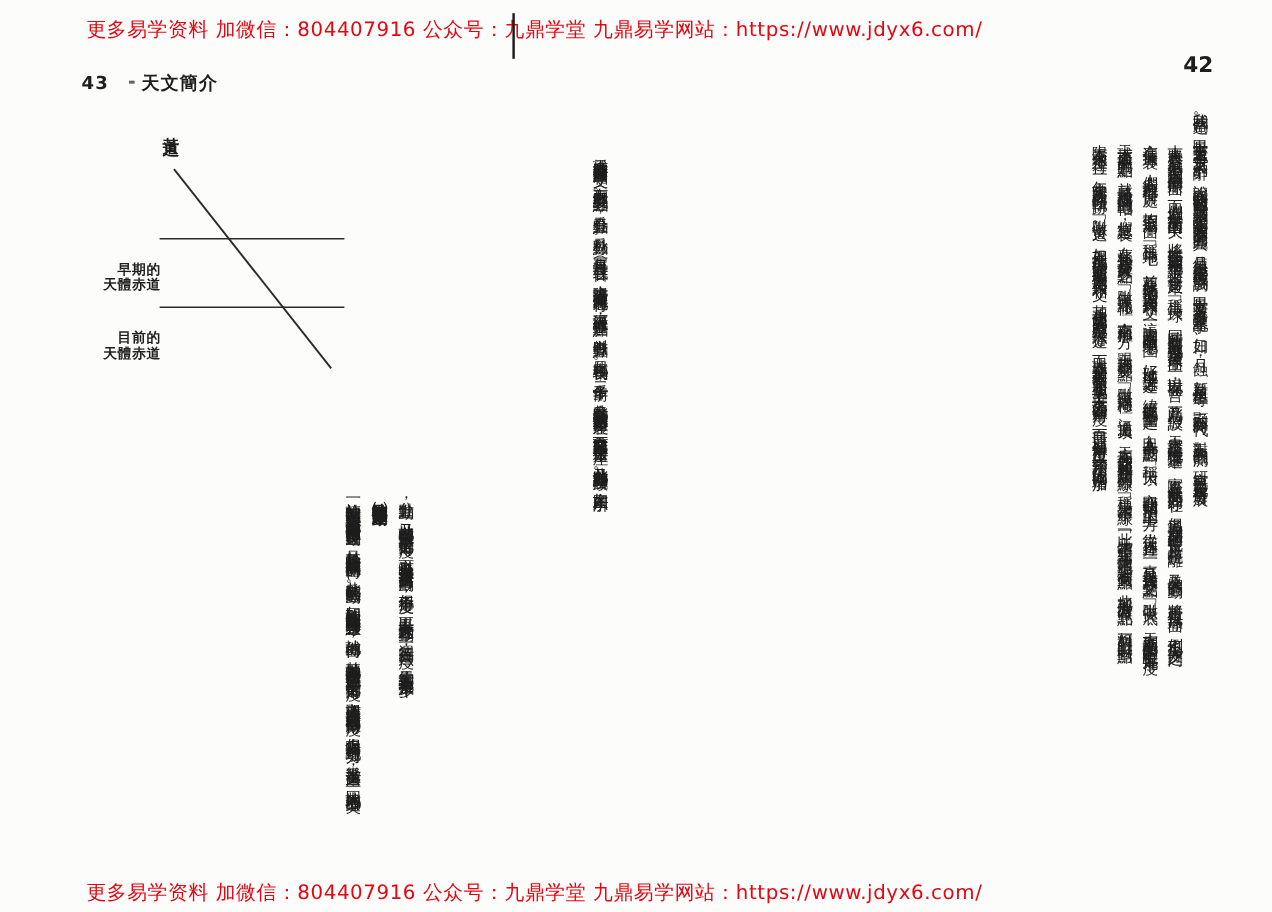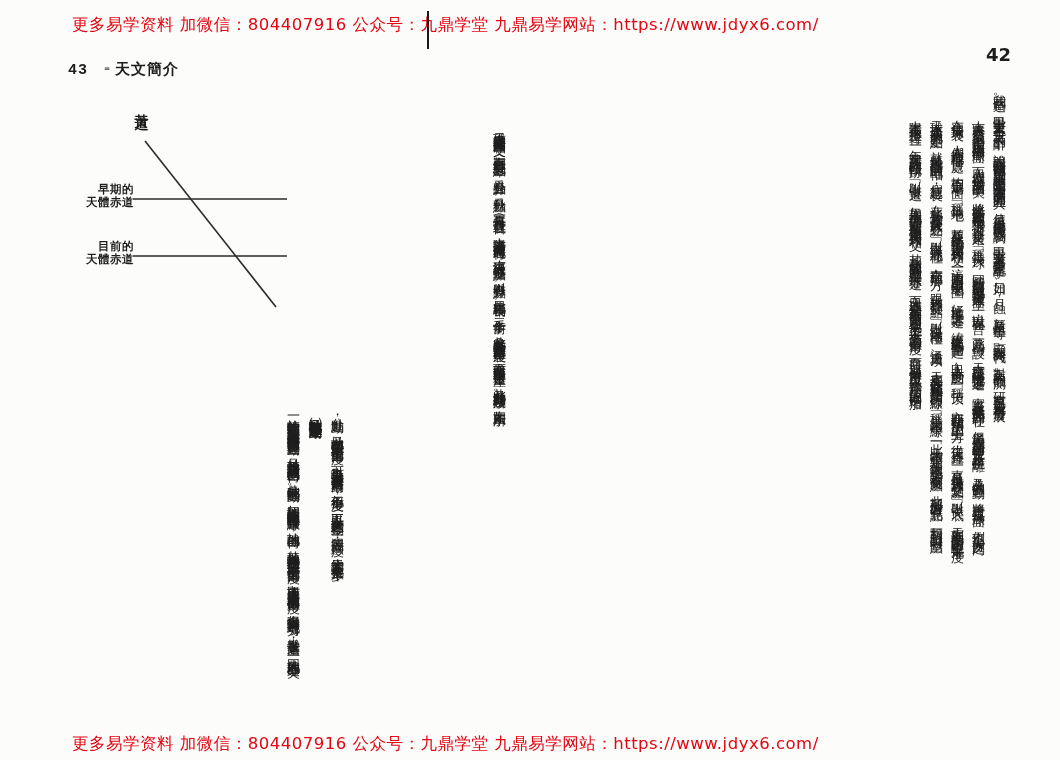--- a/index.html
+++ b/index.html
@@ -11,21 +11,21 @@
   }
   
   .watermark{
     position:absolute;left:72px;white-space:nowrap;
     font-size:16.5px;letter-spacing:0.5px;font-weight:500;
   }
   .wm-top{top:14px;}
   .wm-bottom{top:733px;}
   .artifact-line{position:absolute;left:427px;top:11px;width:2px;height:38px;background:#1a1a1a;}
   
-  .hdr-left{position:absolute;left:68px;top:60px;font-size:15px;font-weight:700;letter-spacing:1px;font-family:Liberation Mono, monospace;}
+  .hdr-left{position:absolute;left:68px;top:60px;font-size:15px;font-weight:700;letter-spacing:1px;}
   .hdr-left .num{margin-right:14px;}
   .hdr-mark{font-size:11px;font-weight:700;color:#333;margin-right:1px;vertical-align:2px;}
   .pagenum-right{position:absolute;left:986px;top:44px;font-size:18px;font-weight:700;}
   
   .vtext{
     position:absolute;
     writing-mode:vertical-rl;
     text-orientation:mixed;
     text-align:left;
   }
@@ -38,21 +38,21 @@
   
   .diagram{position:absolute;left:70px;top:95px;width:232px;height:220px;}
   .diagram svg{position:absolute;left:0;top:0;}
   .lbl-ecliptic{
     position:absolute;left:63px;top:8px;
     writing-mode:vertical-rl;text-orientation:upright;
     font-size:14px;font-weight:700;letter-spacing:3px;
   }
   .lbl-eq{
     position:absolute;width:64px;text-align:right;
-    font-size:11.5px;line-height:13px;font-weight:700;letter-spacing:0.5px;
+    font-size:11.5px;line-height:13px;font-weight:700;letter-spacing:0.5px;margin-top:35px;
   }
   .lbl-early{left:0px;top:88px;}
   .lbl-current{left:0px;top:145px;text-align:right;}
 </style>
 </head>
 <body>
 
 <div id="canvas">
 
   <div class="watermark wm-top" style="color: rgb(227, 6, 19);">更多易学资料 加微信：804407916 公众号：九鼎学堂 九鼎易学网站：https://www.jdyx6.com/</div>

